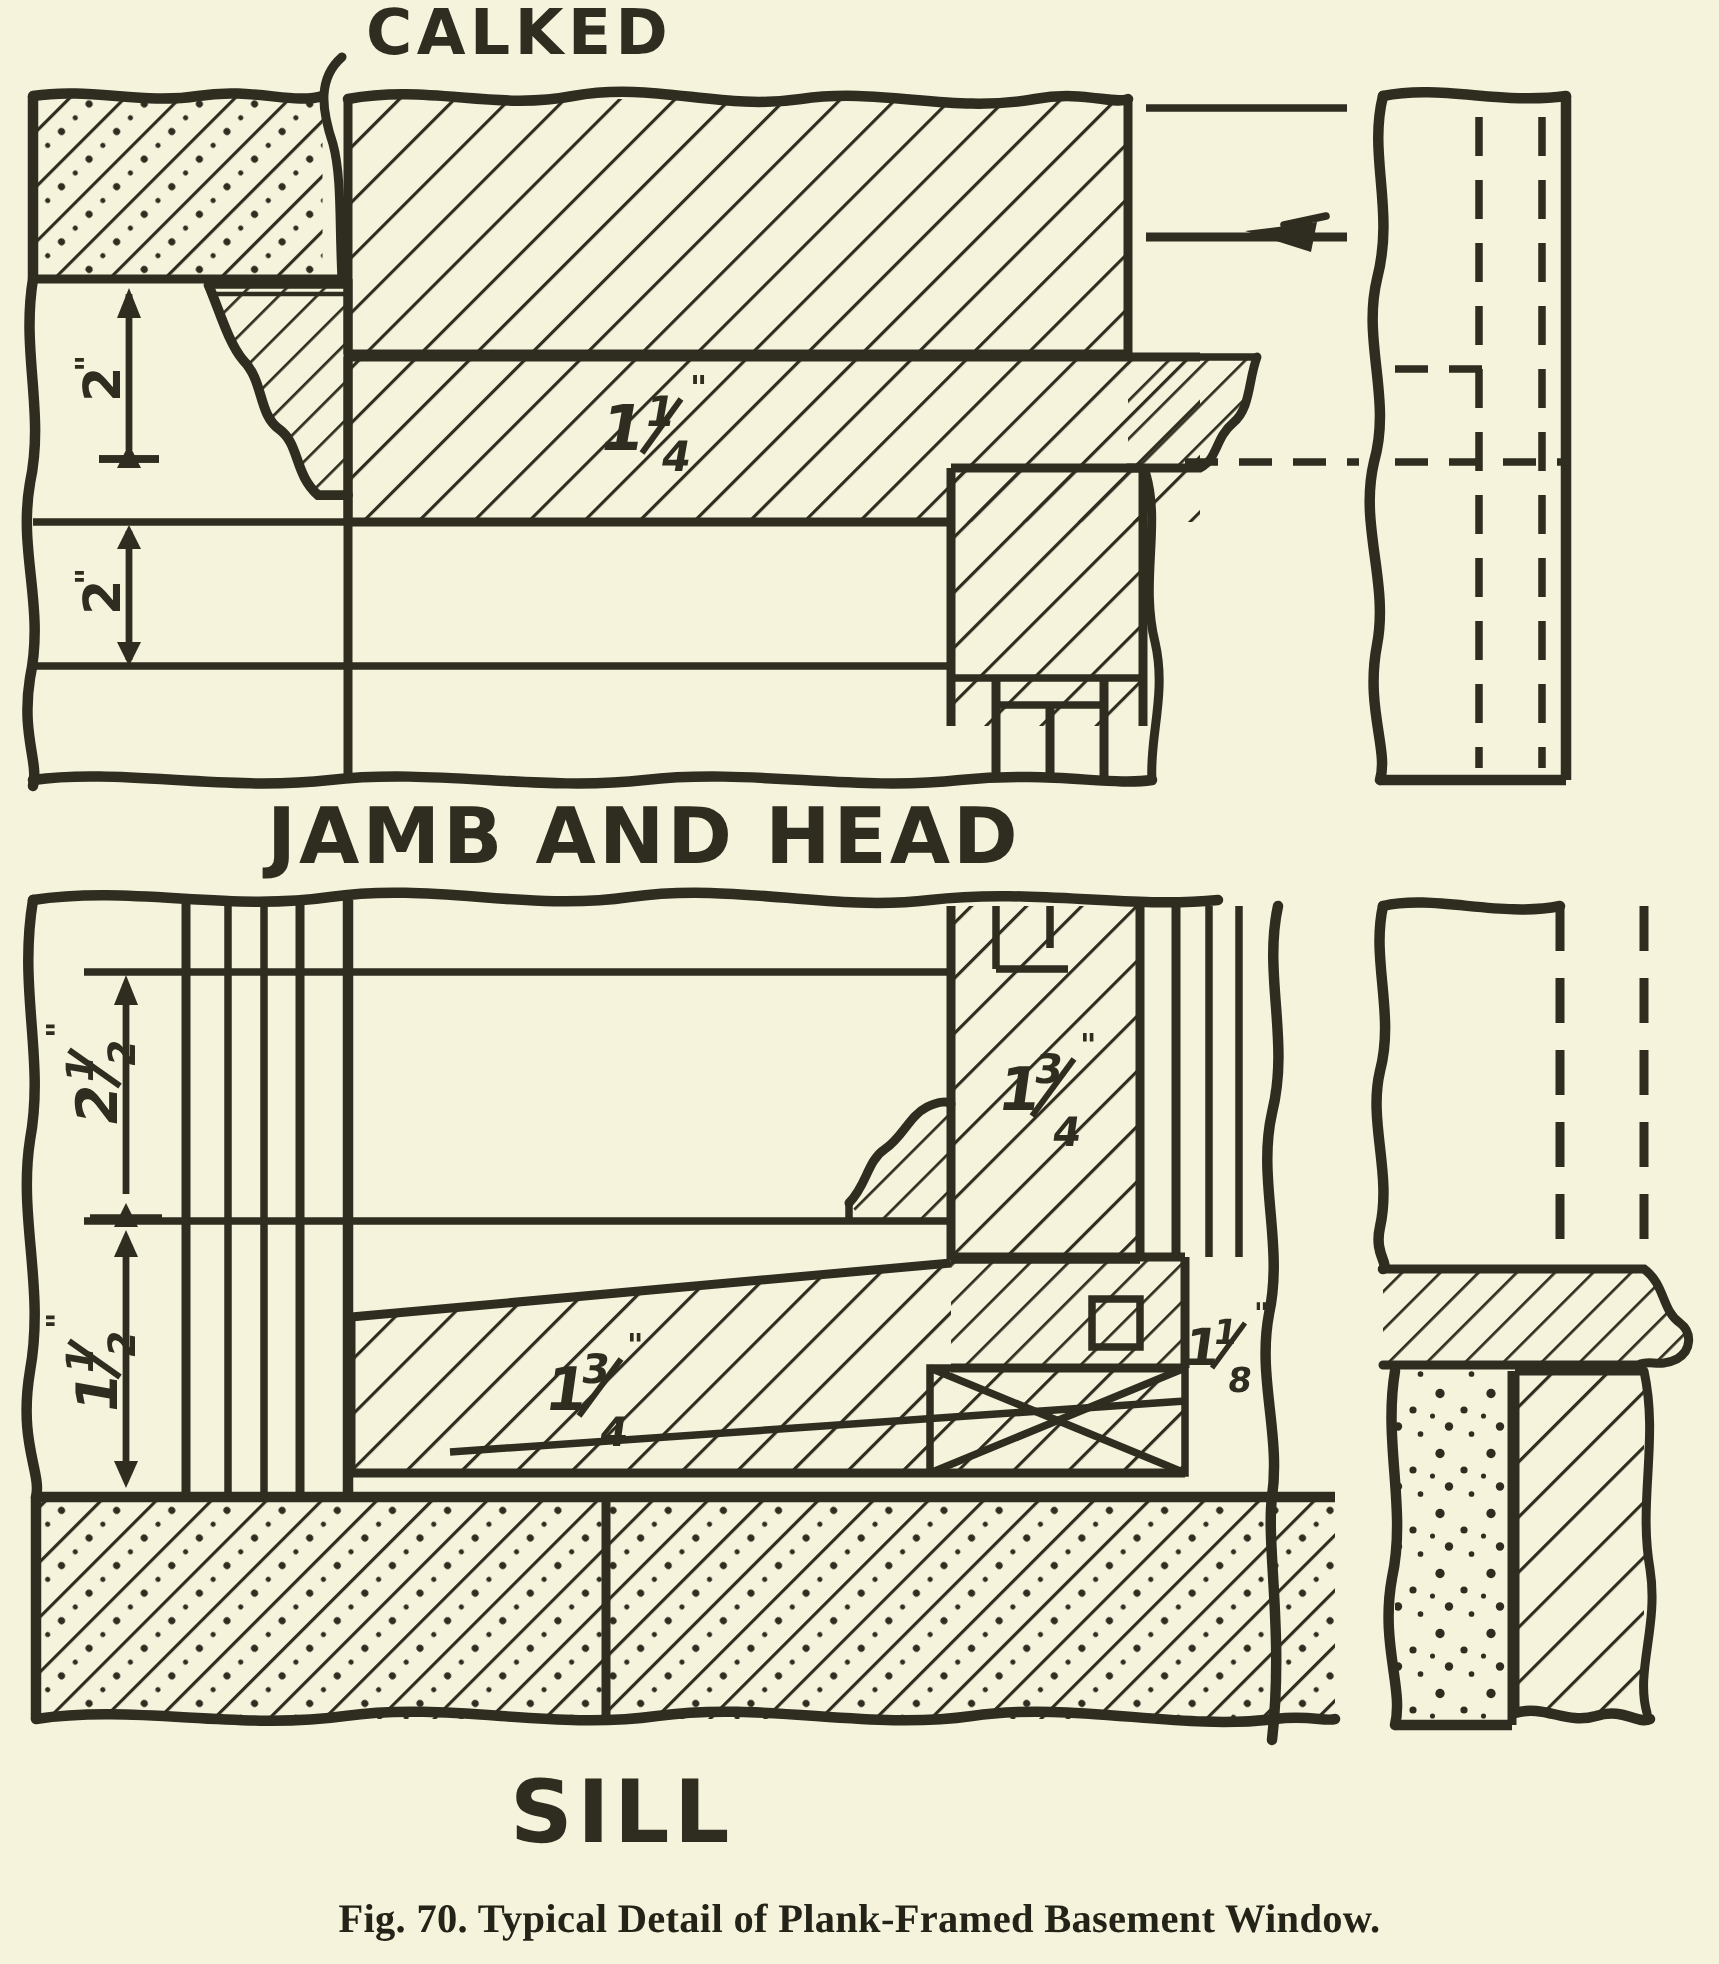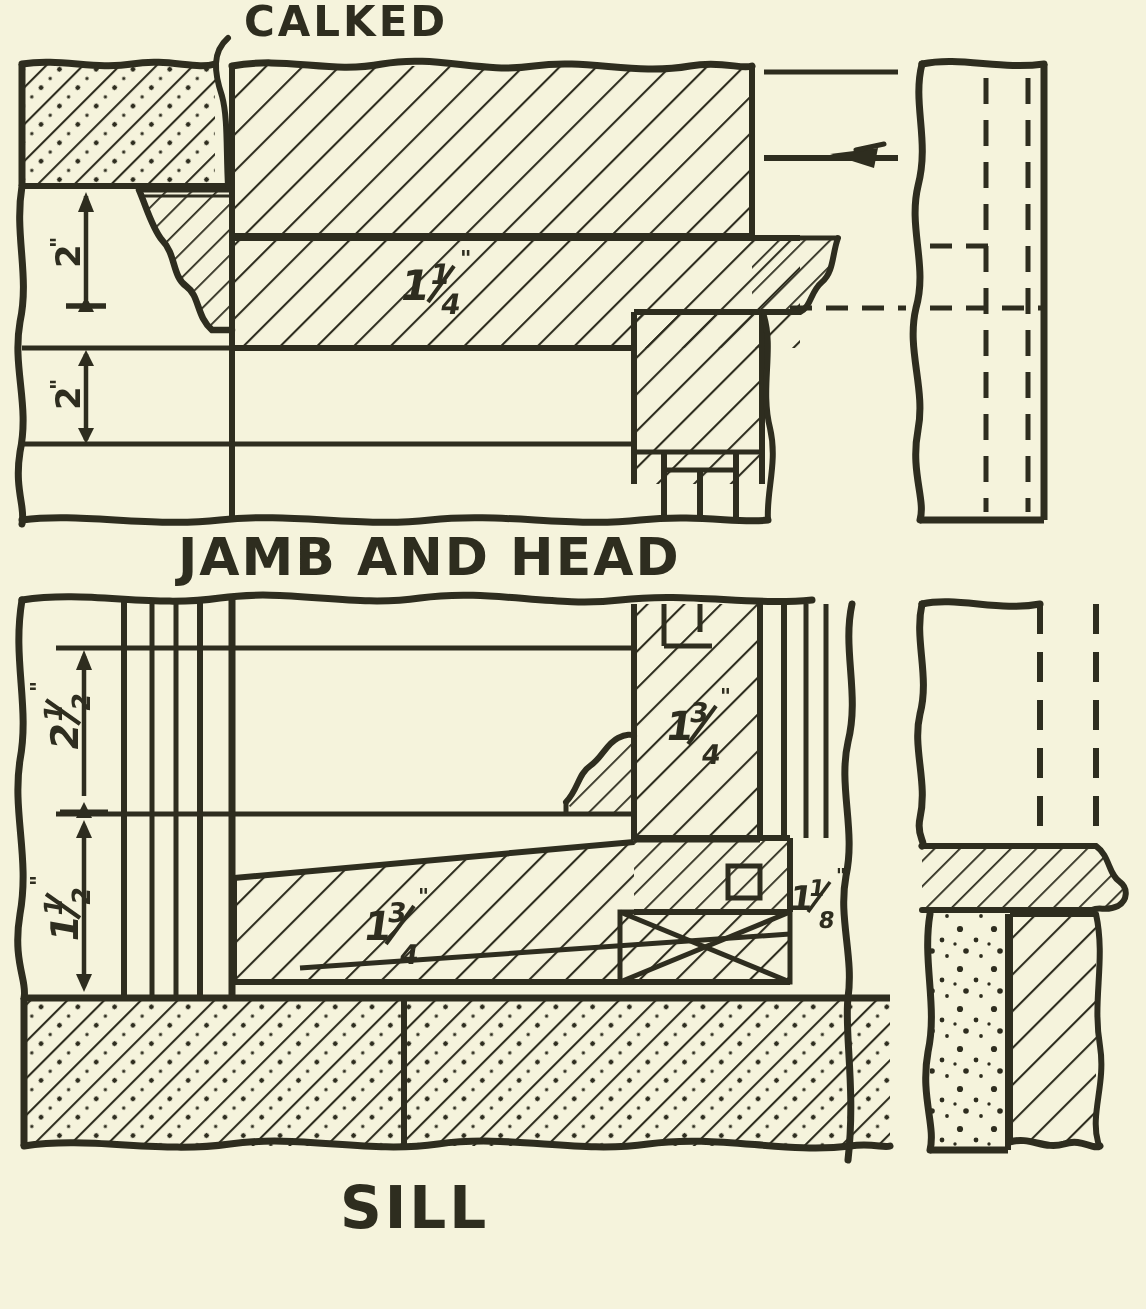--- a/index.html
+++ b/index.html
@@ -358,14 +358,15 @@
       <line x1="20" y1="2" x2="42" y2="-28" class="ink" stroke-width="3.5"></line>
       <text class="hand" x="32" y="18" font-size="23" transform="skewX(-8)">8</text>
       <text class="hand" x="48" y="-28" font-size="19">"</text>
     </g>
 
     <text class="hand" x="340" y="1228" font-size="58" letter-spacing="3">SILL</text>
   </g>
 
 </svg>
 
+<div class="caption">Fig. 70.   Typical Detail of Plank-Framed Basement Window.</div>
 
 </div>
 
 </body></html>

